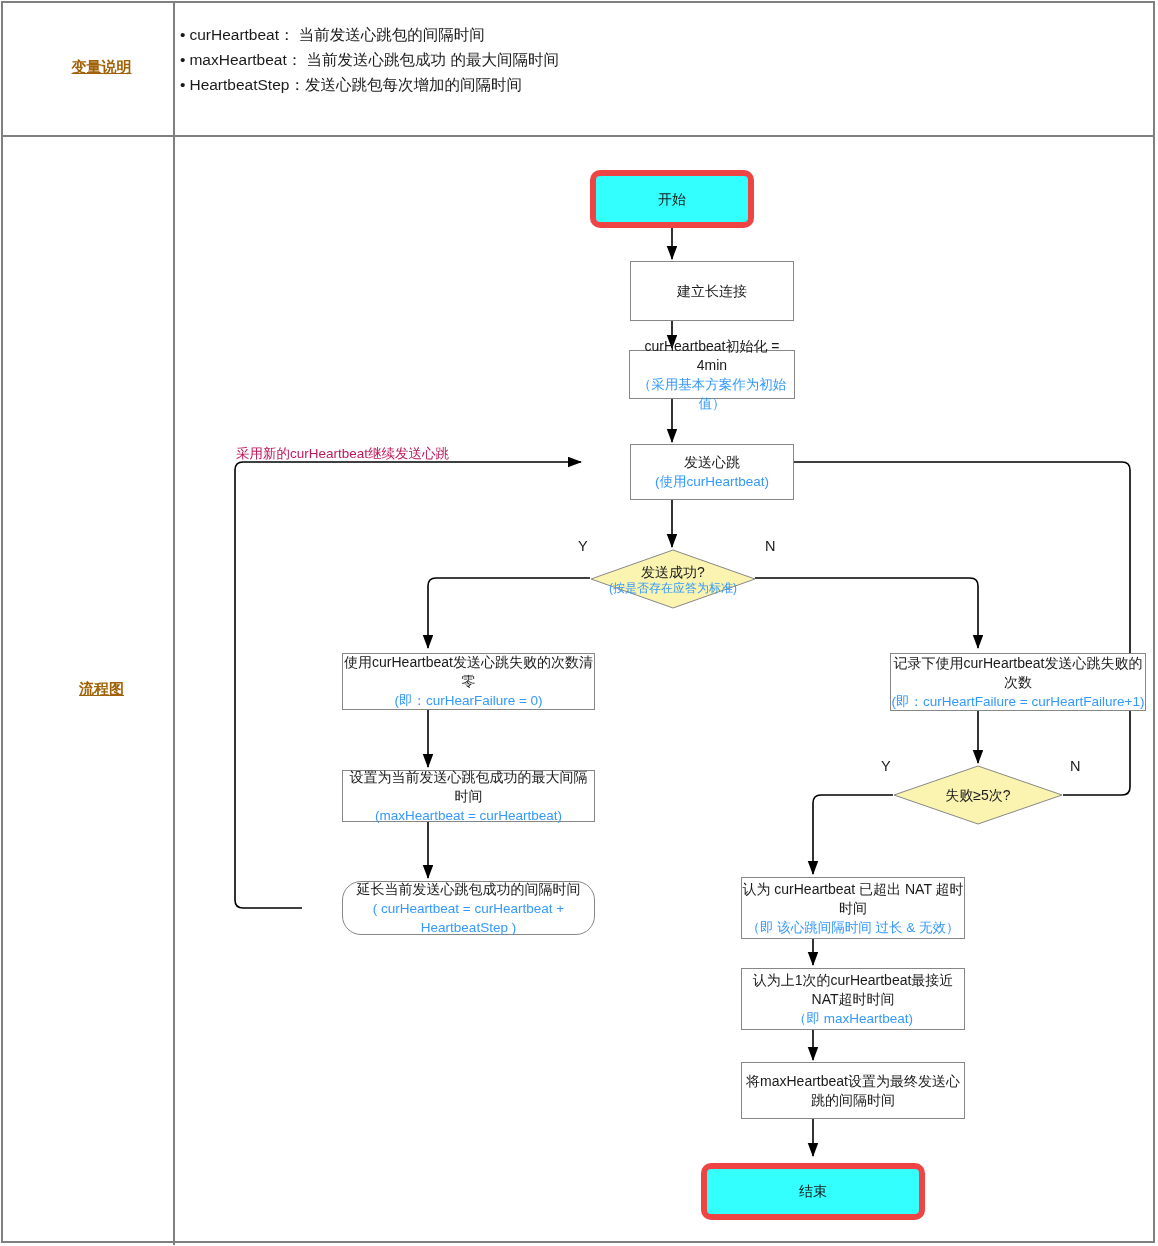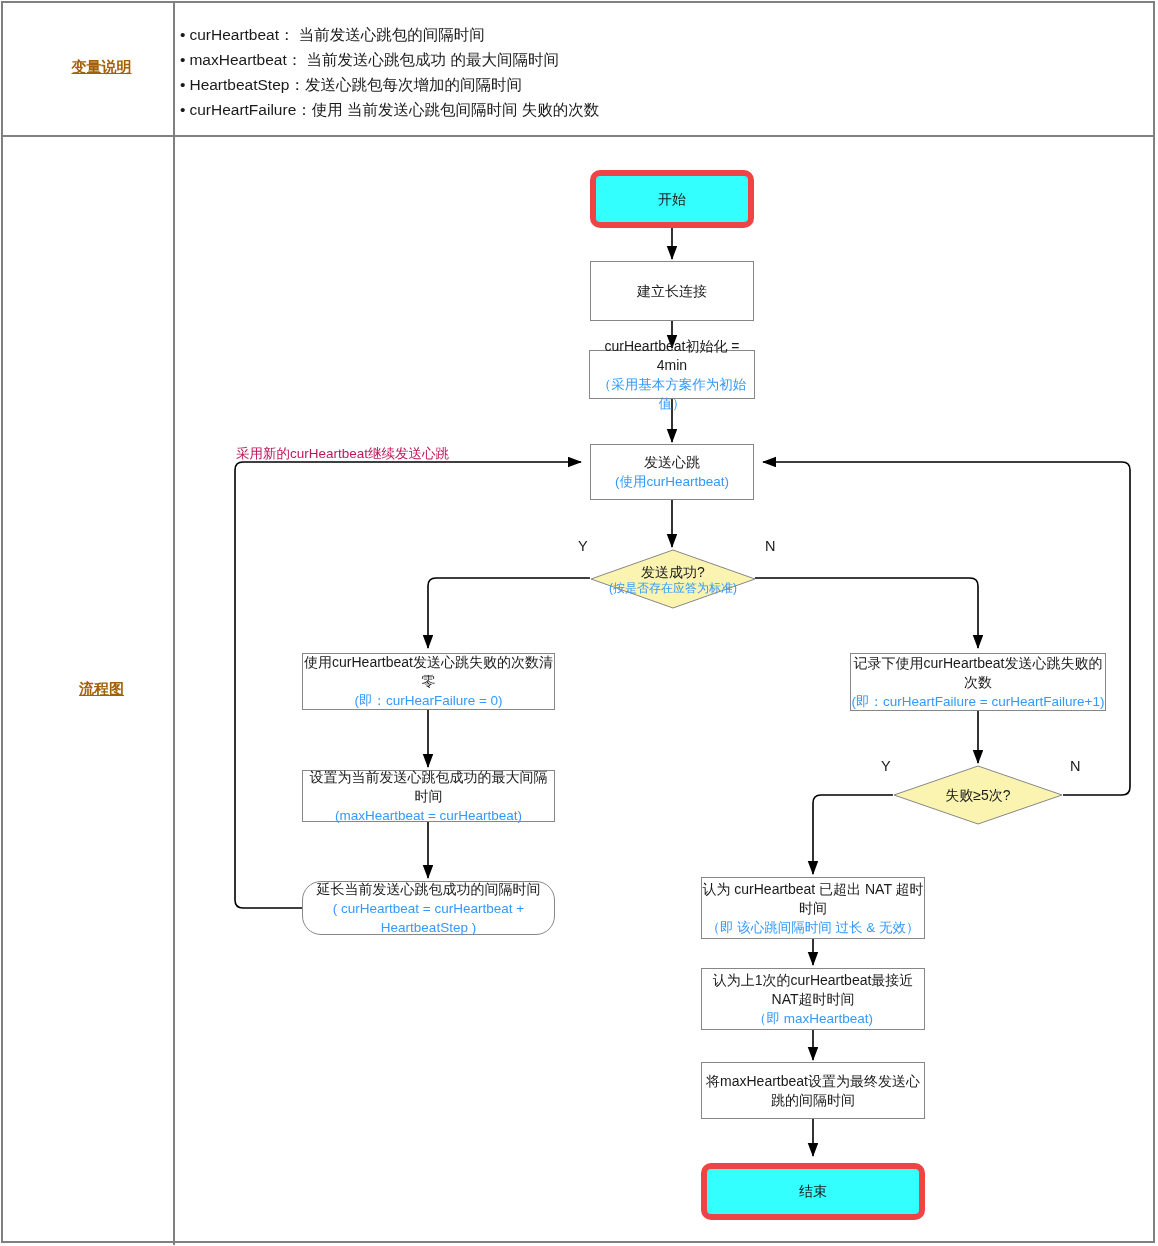--- a/index.html
+++ b/index.html
@@ -96,20 +96,21 @@
     line-height: 19px;
   }
   .node .sub {
     color: #3399ff;
     font-size: 13.5px;
     line-height: 19px;
   }
   .proc {
     background: #ffffff;
     border: 1px solid #878787;
+    margin-left: 40px;
   }
   .term {
     background: #33ffff;
     border: 6px solid #ef4444;
     border-radius: 10px;
     color: #1a1a1a;
   }
   .diamond-wrap {
     position: absolute;
     display: flex;
@@ -162,21 +163,20 @@
   <div class="col-divider"></div>
   <div class="row-divider"></div>
 
   <div class="rowlabel" id="label-vars">变量说明</div>
   <div class="rowlabel" id="label-flow">流程图</div>
 
   <div class="varlist">
     <div><span class="bullet">•</span><span>curHeartbeat： 当前发送心跳包的间隔时间</span></div>
     <div><span class="bullet">•</span><span>maxHeartbeat： 当前发送心跳包成功 的最大间隔时间</span></div>
     <div><span class="bullet">•</span><span>HeartbeatStep：发送心跳包每次增加的间隔时间</span></div>
-    <div><span class="bullet">•</span><span>curHeartFailure：使用 当前发送心跳包间隔时间 失败的次数</span></div>
   </div>
 
   <svg id="wires" viewBox="0 0 1158 1246" xmlns="http://www.w3.org/2000/svg">
     <defs>
       <marker id="arrow" markerWidth="10" markerHeight="10" refX="8.4" refY="3.4" orient="auto" markerUnits="strokeWidth">
         <path d="M0,0 L9,3.4 L0,6.8 z" fill="#000000"></path>
       </marker>
     </defs>
     <g stroke="#000000" stroke-width="1.6" fill="none">
 

